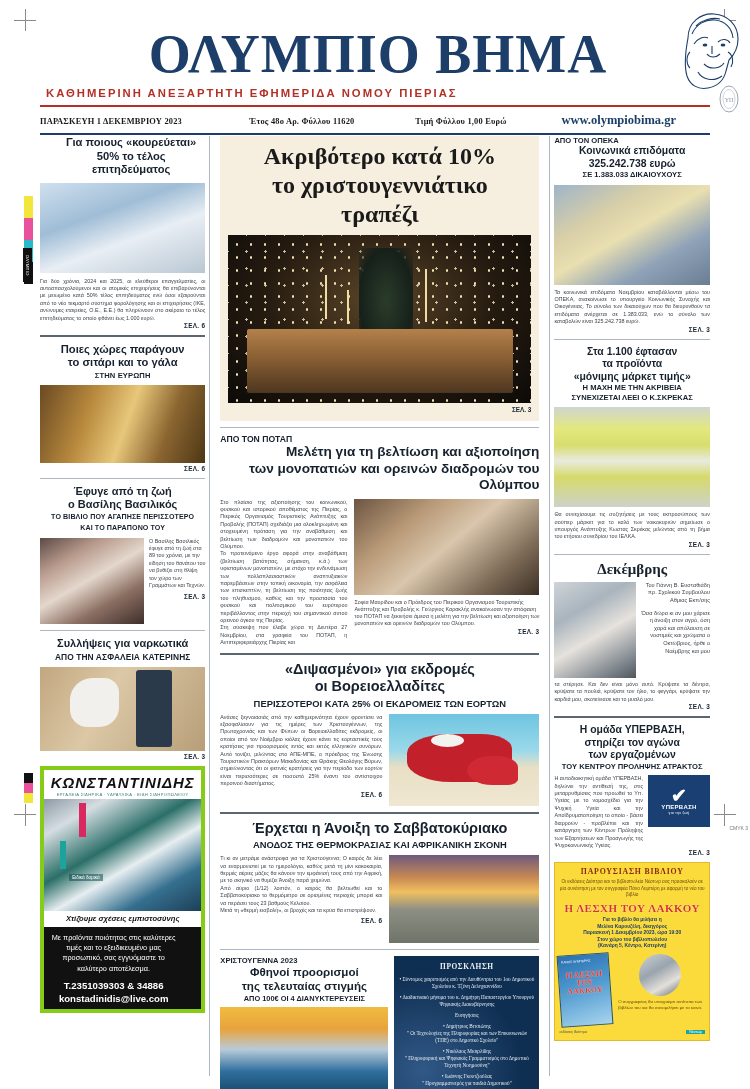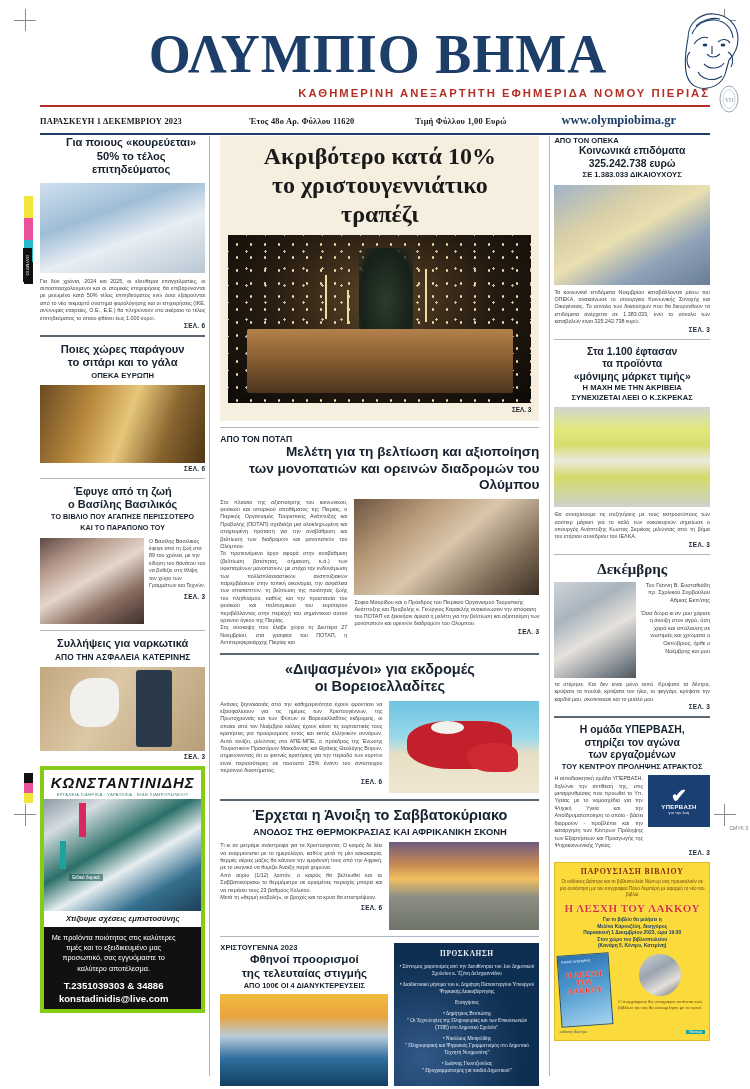--- a/index.html
+++ b/index.html
@@ -53,21 +53,21 @@
     text-align: center;
     font-family: "Liberation Serif", serif;
     font-weight: bold;
     font-size: 54px;
     line-height: 56px;
     color: #1c3e68;
     letter-spacing: 1px;
     padding-left: 6px;
   }
   .mast-sub {
-    text-align: right;
+    text-align: left;
     font-family: "Liberation Sans", sans-serif;
     font-weight: bold;
     font-size: 11.3px;
     letter-spacing: 2.0px;
     color: #b43026;
     margin-top: 5px;
     padding-left: 6px;
   }
   .mast-rule-red {
     margin-top: 6px; height: 2px; background: #b43026; width: 100%;
@@ -424,21 +424,21 @@
         <div class="photo lc-photo1"></div>
         <div class="body-txt lc-txt">Για δύο χρόνια, 2024 και 2025, οι ελεύθεροι επαγγελματίες, οι αυτοαπασχολούμενοι και οι ατομικές επιχειρήσεις θα επιβαρύνονται με μειωμένο κατά 50% τέλος επιτηδεύματος ενώ όσοι εξαιρούνται από το νέο τεκμαρτό σύστημα φορολόγησης και οι επιχειρήσεις (ΙΚΕ, ανώνυμες εταιρείες, Ο.Ε., Ε.Ε.) θα πληρώνουν στο ακέραιο το τέλος επιτηδεύματος το οποίο φθάνει έως 1.000 ευρώ.</div>
         <div class="sel">ΣΕΛ. 6</div>
       </div>
 
       <div class="hrule-thick"></div>
 
       <div>
         <div class="headline lc-head2">Ποιες χώρες παράγουν</div>
         <div class="headline lc-head2">το σιτάρι και το γάλα</div>
-        <div class="subhead lc-sub2">ΟΠΕΚΑ ΕΥΡΩΠΗ</div>
+        <div class="subhead lc-sub2">ΣΤΗΝ ΕΥΡΩΠΗ</div>
         <div class="photo lc-photo2"></div>
         <div class="sel" style="margin-top:2px">ΣΕΛ. 6</div>
       </div>
 
       <div class="hrule"></div>
 
       <div>
         <div class="headline lc-head3">Έφυγε από τη ζωή</div>
         <div class="headline lc-head3">ο Βασίλης Βασιλικός</div>
         <div class="subhead lc-sub3">ΤΟ ΒΙΒΛΙΟ ΠΟΥ ΑΓΑΠΗΣΕ ΠΕΡΙΣΣΟΤΕΡΟ</div>
@@ -520,20 +520,21 @@
             <div class="sel">ΣΕΛ. 3</div>
           </div>
         </div>
       </div>
 
       <div class="hrule-thick"></div>
 
       <div>
         <div class="cc-head-c">«Διψασμένοι» για εκδρομές</div>
         <div class="cc-head-c">οι Βορειοελλαδίτες</div>
+        <div class="cc-sub">ΠΕΡΙΣΣΟΤΕΡΟΙ ΚΑΤΑ 25% ΟΙ ΕΚΔΡΟΜΕΙΣ ΤΩΝ ΕΟΡΤΩΝ</div>
         <div class="two-col">
           <div class="tc-text">
             <div class="body-txt">Ανάσες ξεγνοιασιάς από την καθημερινότητα έχουν φροντίσει να εξασφαλίσουν για τις ημέρες των Χριστουγέννων, της Πρωτοχρονιάς και των Φώτων οι Βορειοελλαδίτες εκδρομείς, οι οποίοι από τον Νοέμβριο κιόλας έχουν κάνει τις εορταστικές τους κρατήσεις για προορισμούς εντός και εκτός ελληνικών συνόρων. Αυτό τονίζει, μιλώντας στο ΑΠΕ-ΜΠΕ, ο πρόεδρος της Ένωσης Τουριστικών Πρακτόρων Μακεδονίας και Θράκης Θεολόγης Βύρων, σημειώνοντας ότι οι φετινές κρατήσεις για την περίοδο των εορτών είναι περισσότερες σε ποσοστό 25% έναντι του αντίστοιχου περσινού διαστήματος.</div>
             <div class="sel" style="margin-top:3px">ΣΕΛ. 6</div>
           </div>
           <div class="photo cc-photo-santa">
             <div class="bag"></div>
               <div class="hat"></div>
               <div class="fur"></div>
           </div>

